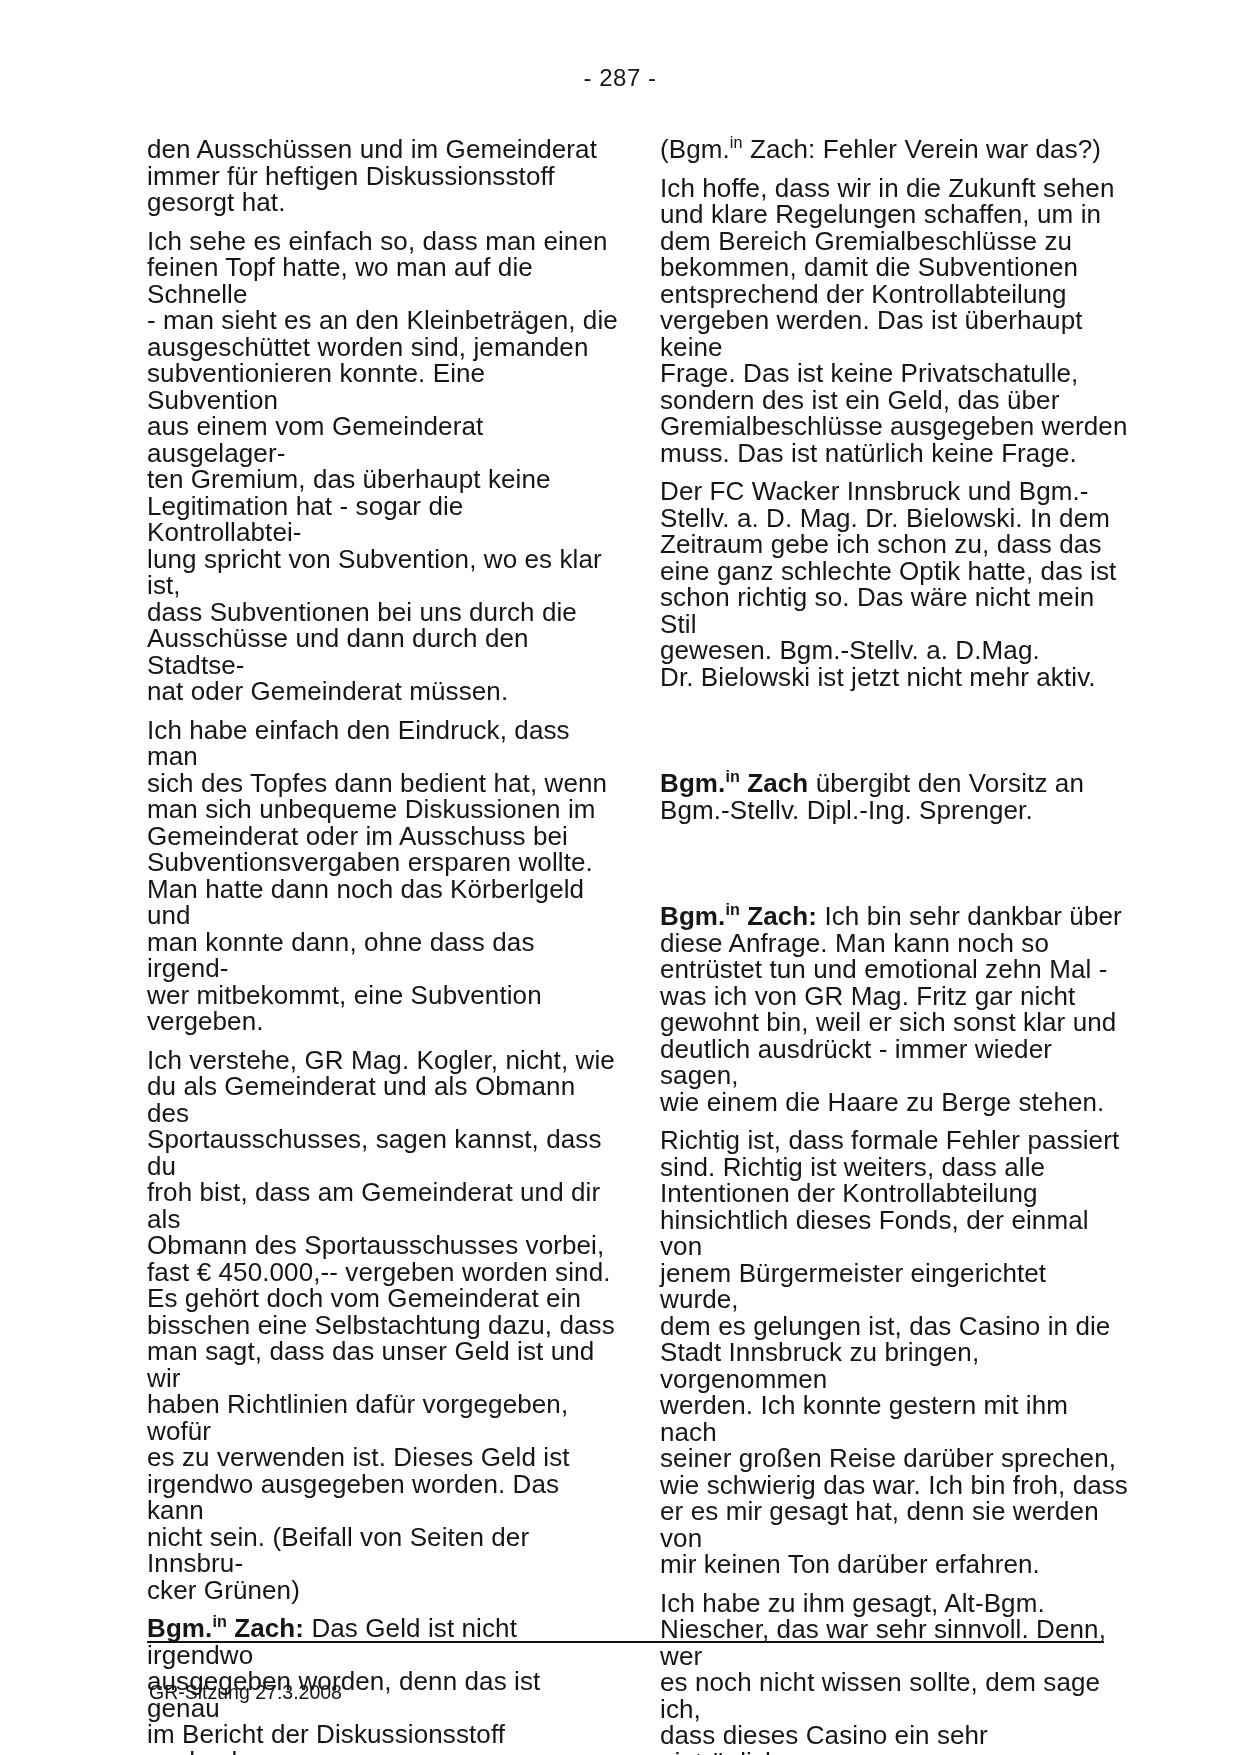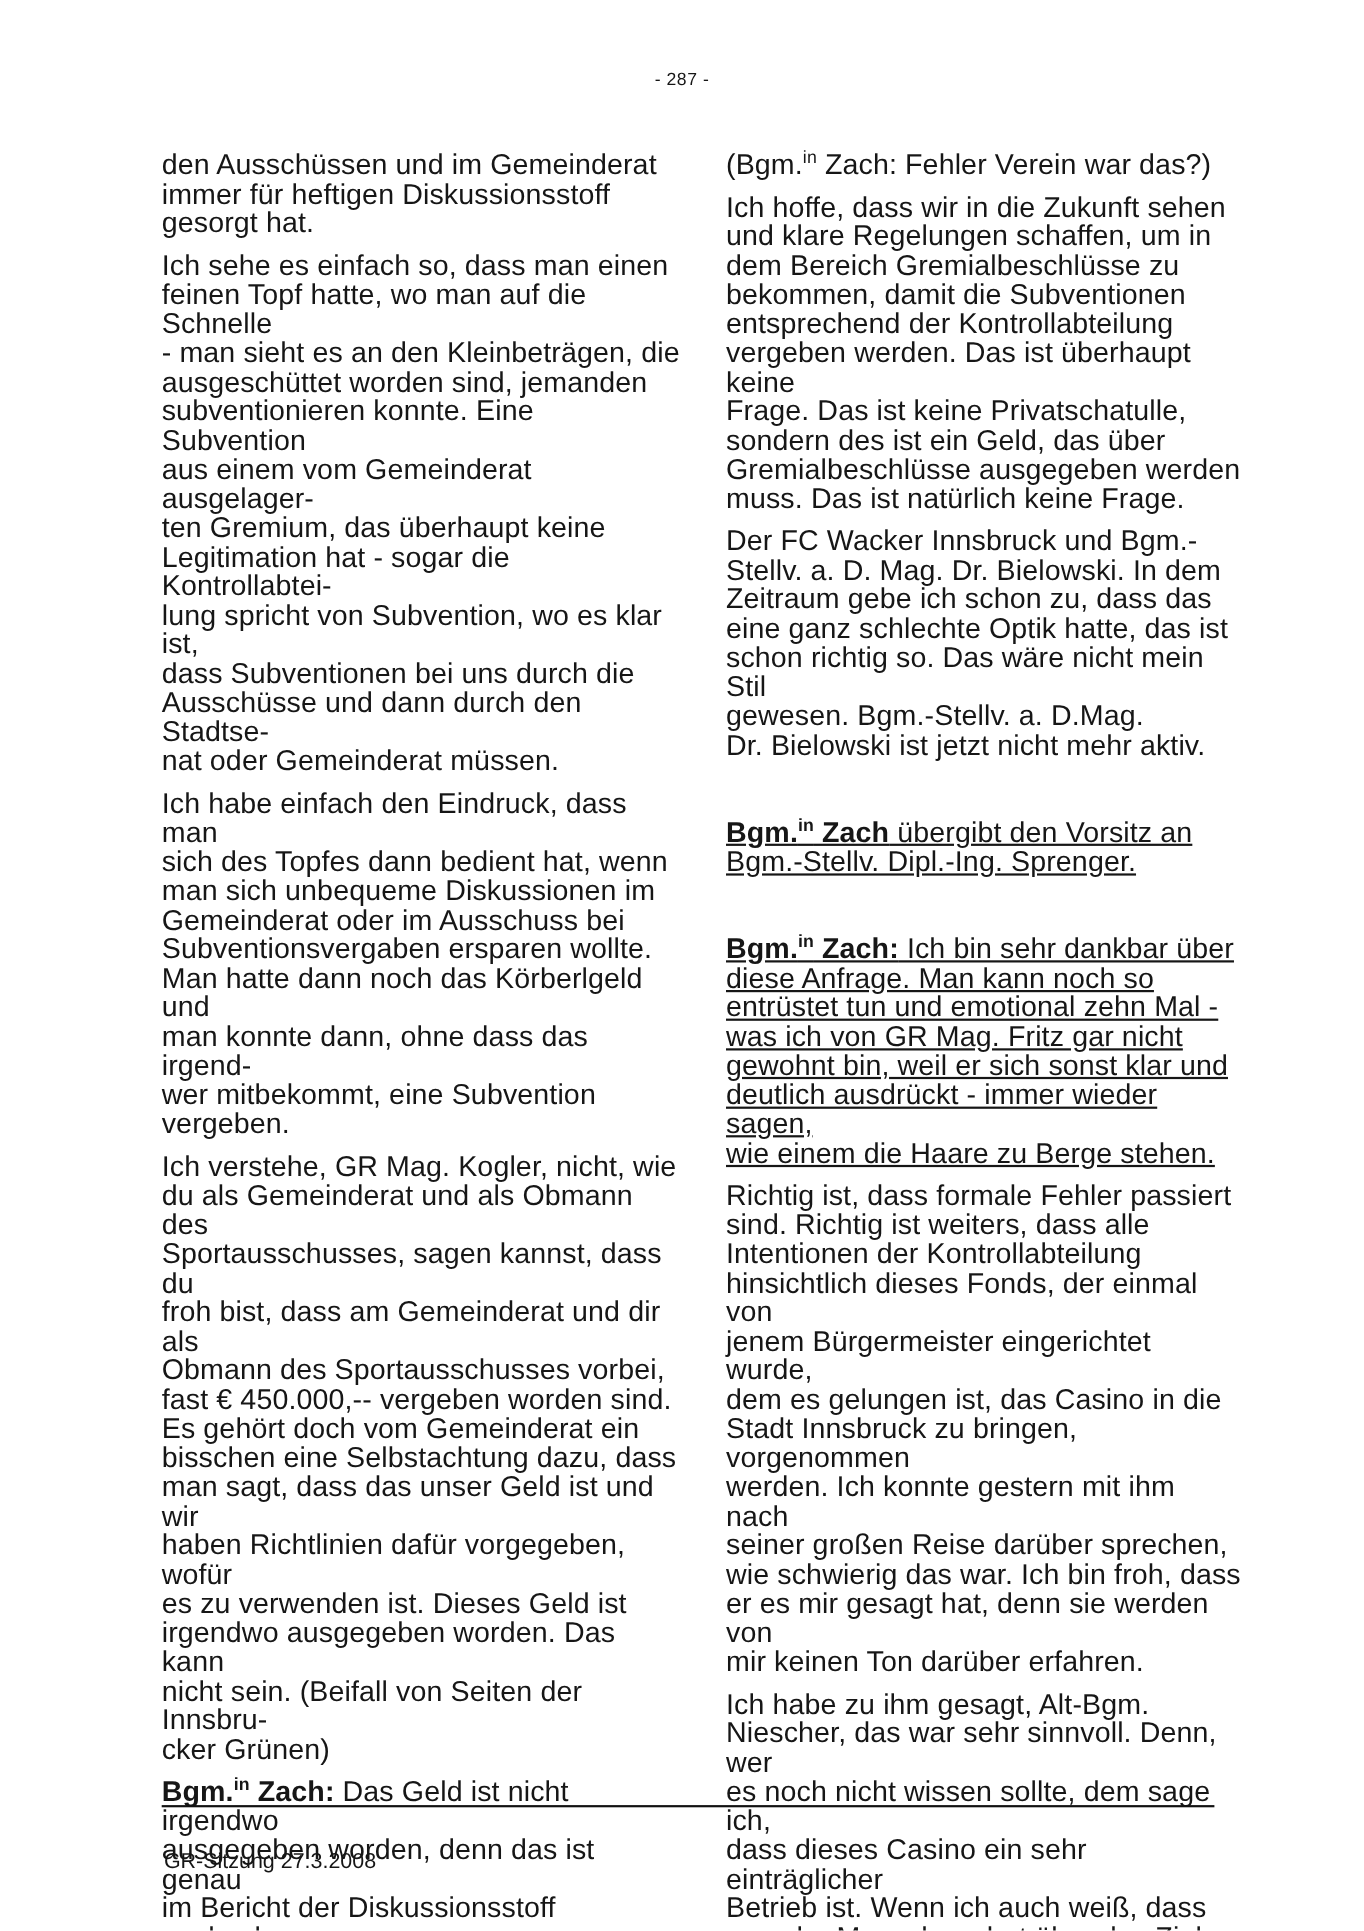--- a/index.html
+++ b/index.html
@@ -18,38 +18,38 @@
     position: absolute;
     inset: 0;
     background: #ffffff;
   }
   .page-number {
     position: absolute;
     top: 64px;
     left: 0;
     width: 1240px;
     text-align: center;
-    font-size: 16px;
+    font-size: 24px;
     letter-spacing: 0.5px;
   }
   .col {
     position: absolute;
     top: 136px;
     width: 472px;
   }
   .col-left  { left: 147px; }
   .col-right { left: 660px; }
   p.para {
     margin: 0 0 12px 0;
     font-size: 26px;
     line-height: 26.5px;
     white-space: pre-line;
     letter-spacing: 0.1px;
   }
-  p.para.gap-before { margin-top: 53px; text-decoration: underline; }
+  p.para.gap-before { margin-top: 80px; }
   .bold { font-weight: bold; }
   sup {
     font-size: 0.62em;
     line-height: 0;
     vertical-align: super;
   }
   .footer-rule {
     position: absolute;
     left: 147px;
     top: 1641px;

